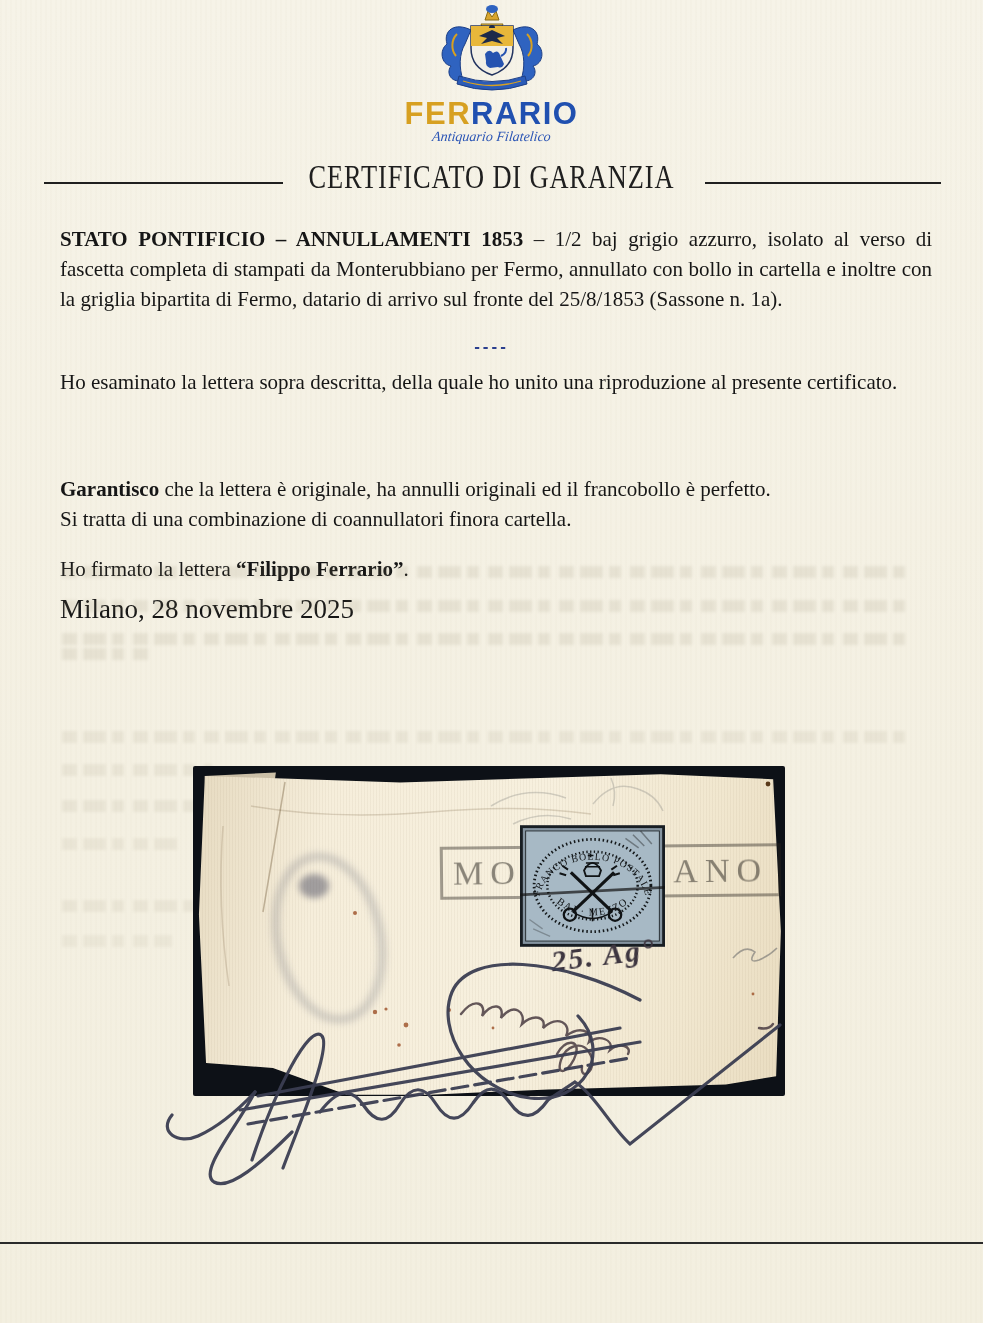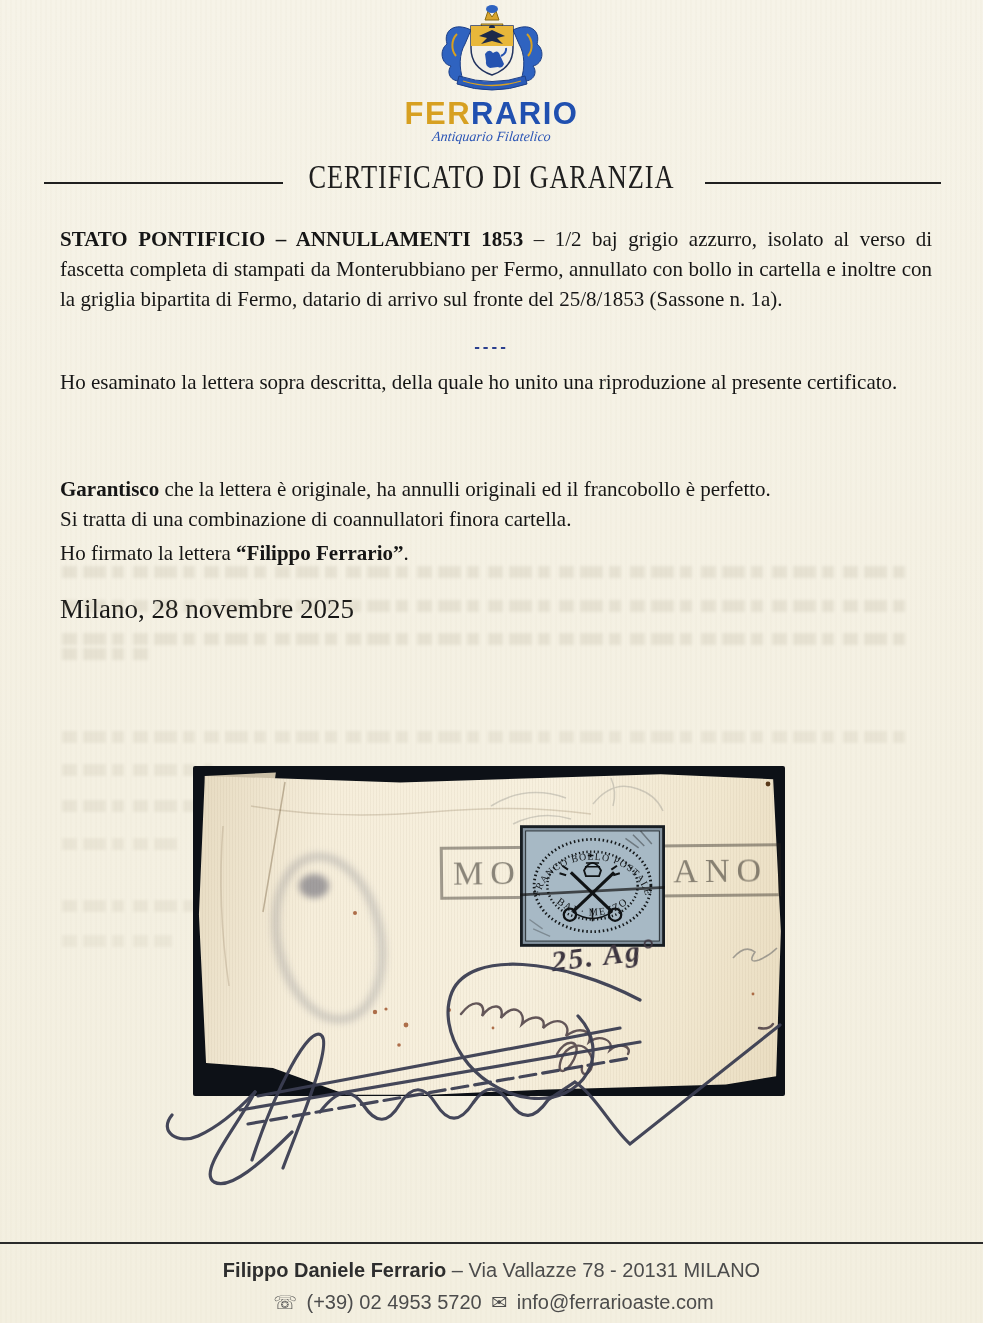--- a/index.html
+++ b/index.html
@@ -115,21 +115,21 @@
 
   <p class="para" style="top:224px;margin:0;"><span class="b">STATO PONTIFICIO – ANNULLAMENTI 1853</span><span> – 1/2 baj grigio azzurro, isolato al verso di fascetta completa di stampati da Monterubbiano per Fermo, annullato con bollo in cartella e inoltre con la griglia bipartita di Fermo, datario di arrivo sul fronte del 25/8/1853 (Sassone n. 1a).</span></p>
 
   <div class="dashes">----</div>
 
   <p class="para" style="top:367px;margin:0;">Ho esaminato la lettera sopra descritta, della quale ho unito una riproduzione al presente certificato.</p>
 
   <p class="para" style="top:474px;margin:0;"><span class="b">Garantisco</span><span> che la lettera è originale, ha annulli originali ed il francobollo è perfetto.</span><br>
   <span>Si tratta di una combinazione di coannullatori finora cartella.</span></p>
 
-  <p class="para" style="top:538px;margin:0;"><span>Ho firmato la lettera </span><span class="b">“Filippo Ferrario”</span><span>.</span></p>
+  <p class="para" style="top:554px;margin:0;"><span>Ho firmato la lettera </span><span class="b">“Filippo Ferrario”</span><span>.</span></p>
 
   <div class="dateline">Milano, 28 novembre 2025</div>
 
   <div>
     <div class="ghost-line" style="top:566px;left:62px;width:845px;"></div>
     <div class="ghost-line" style="top:600px;left:62px;width:845px;"></div>
     <div class="ghost-line" style="top:633px;left:62px;width:845px;"></div>
     <div class="ghost-line" style="top:648px;left:62px;width:90px;"></div>
     <div class="ghost-line" style="top:731px;left:62px;width:845px;opacity:.10;"></div>
     <div class="ghost-line" style="top:764px;left:62px;width:150px;opacity:.10;"></div>
@@ -234,27 +234,14 @@
       <path d="M112,230 C135,160 170,92 182,106 C192,119 155,205 143,238"></path>
       <path d="M100,180 L500,112"></path>
       <path d="M108,194 L490,128" stroke-dasharray="16 7"></path>
       <path d="M118,166 L480,98"></path>
       <path d="M500,70 C420,28 330,20 312,62 C296,100 330,160 390,168 C445,174 472,122 438,86"></path>
       <path d="M180,182 C198,158 212,158 224,176 C236,194 248,194 260,174 C272,155 284,155 296,174 C308,193 320,193 333,173 C346,154 357,155 370,173 C382,190 394,190 408,170 L435,152 C455,165 472,198 490,214 L640,95"></path>
     </g>
   </svg>
 
   <div class="footer-rule"></div>
-  <div class="footer">
-    <div>
-      <span class="name">Filippo Daniele Ferrario</span>
-      <span>–</span>
-      <span>Via Vallazze 78 - 20131 MILANO</span>
-    </div>
-    <div>
-      <span class="icon">☏</span>
-      <span>(+39) 02 4953 5720</span>
-      <span class="icon">✉</span>
-      <span>info@ferrarioaste.com</span>
-    </div>
-  </div>
 
 </div>
 
 </body></html>

